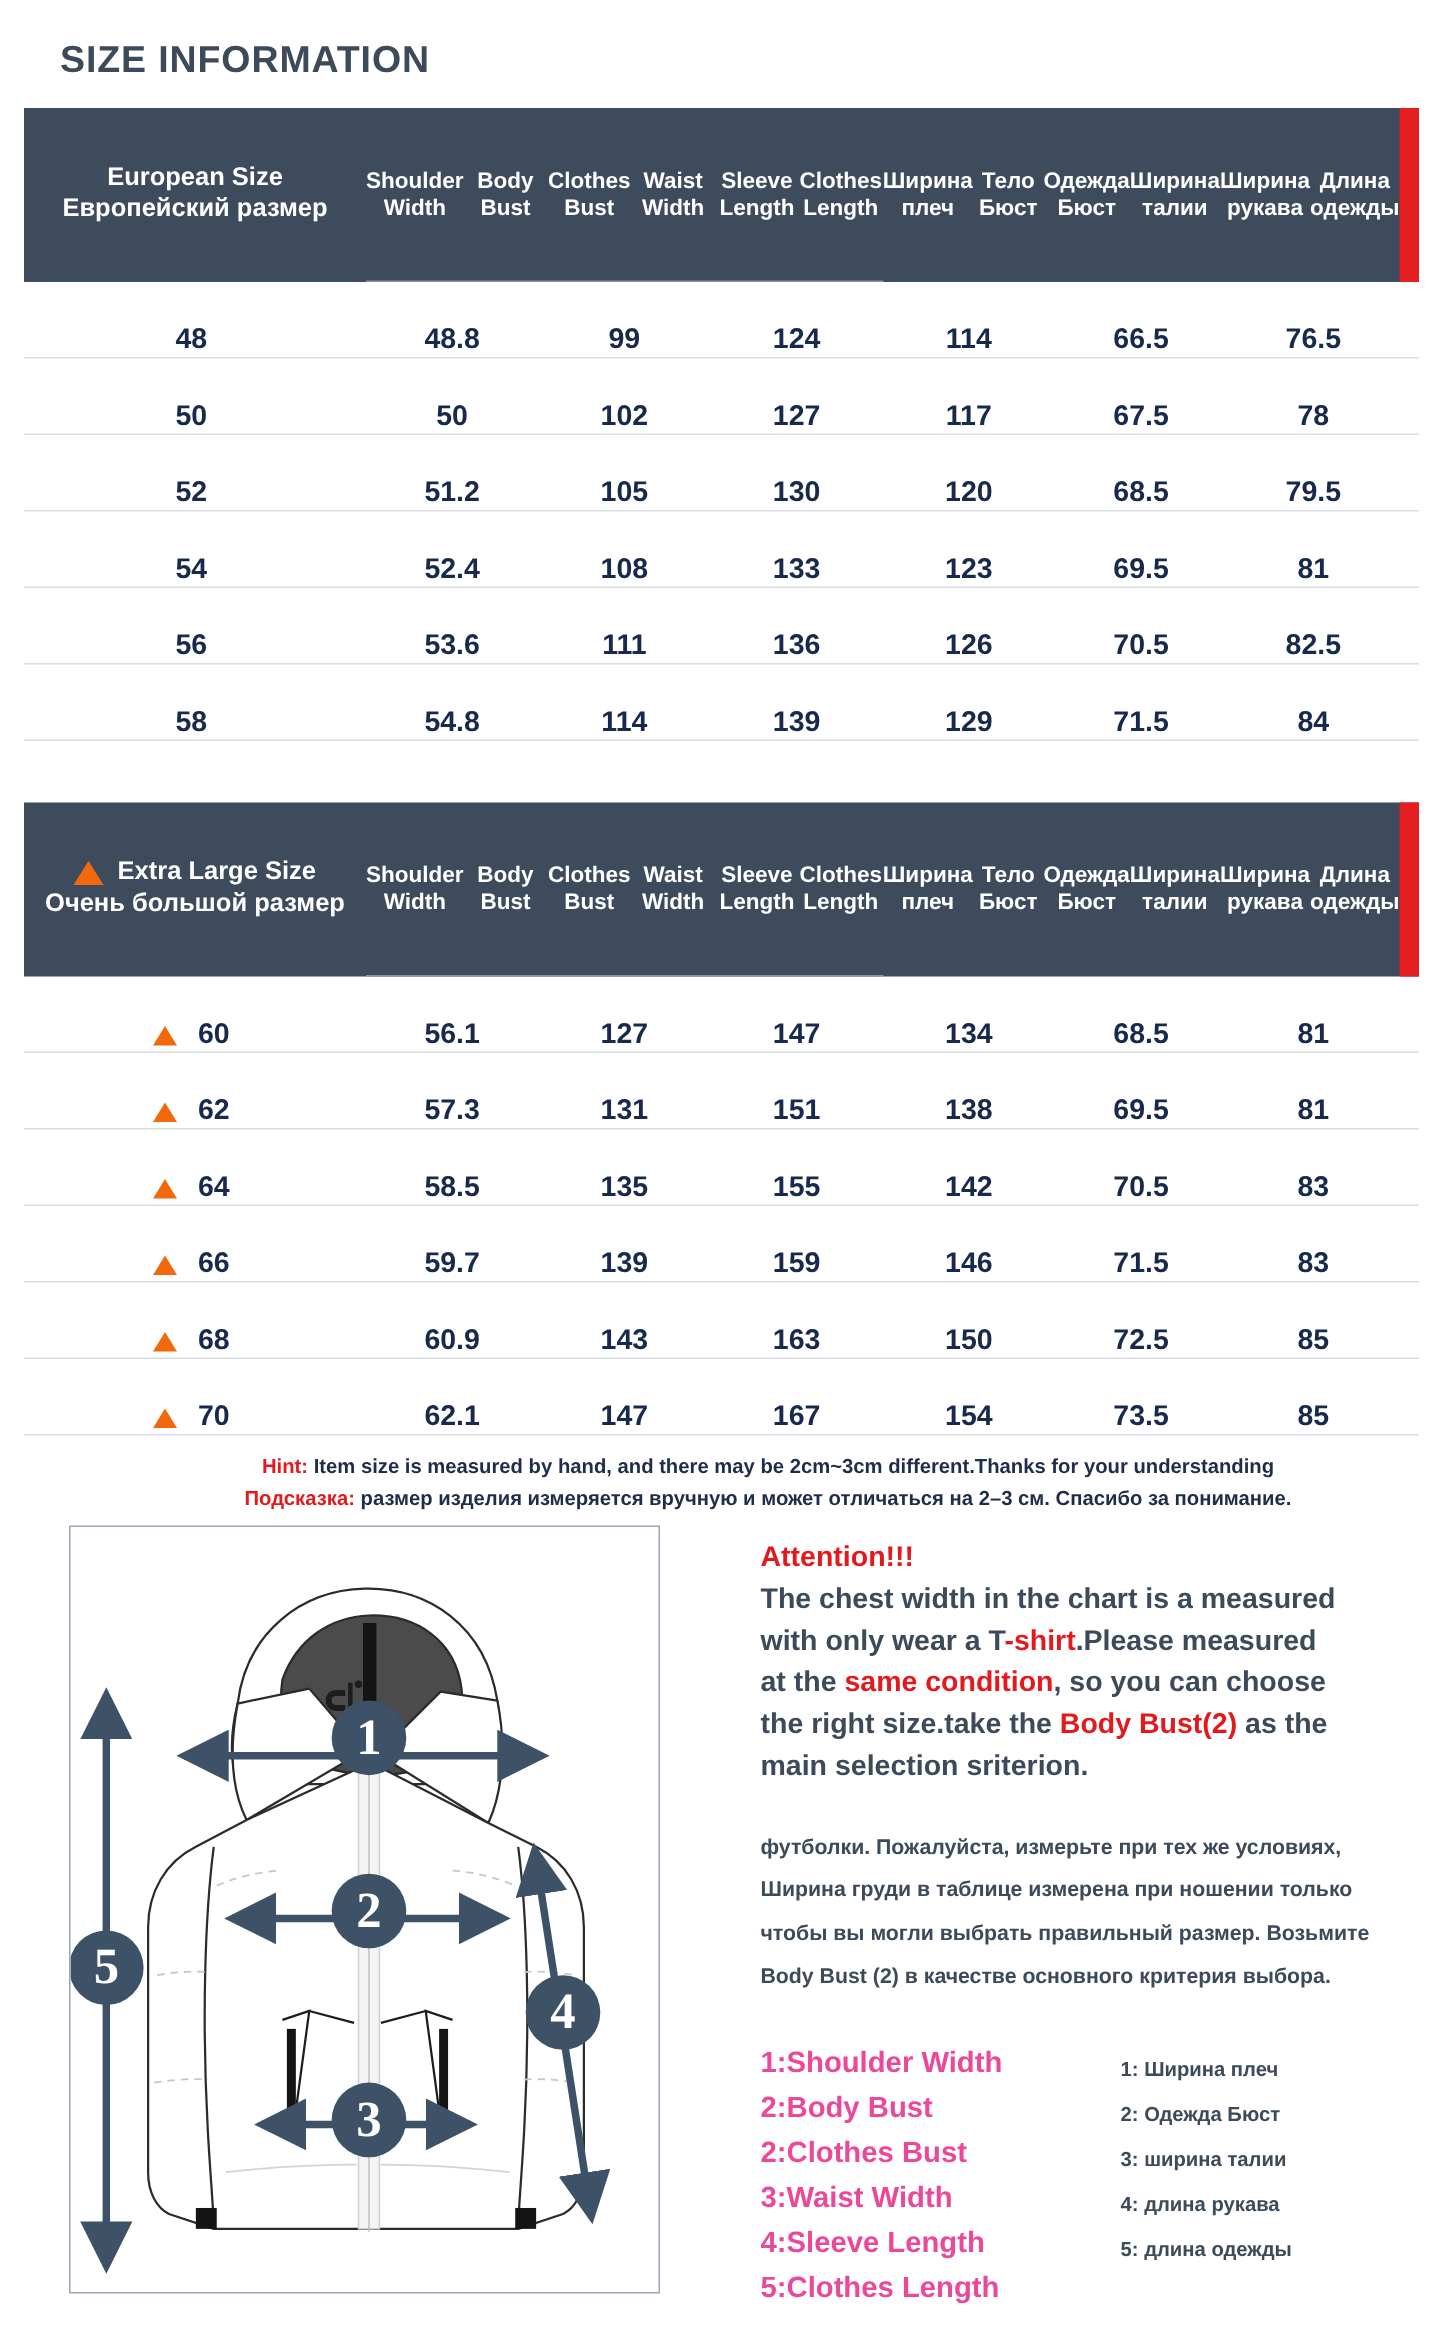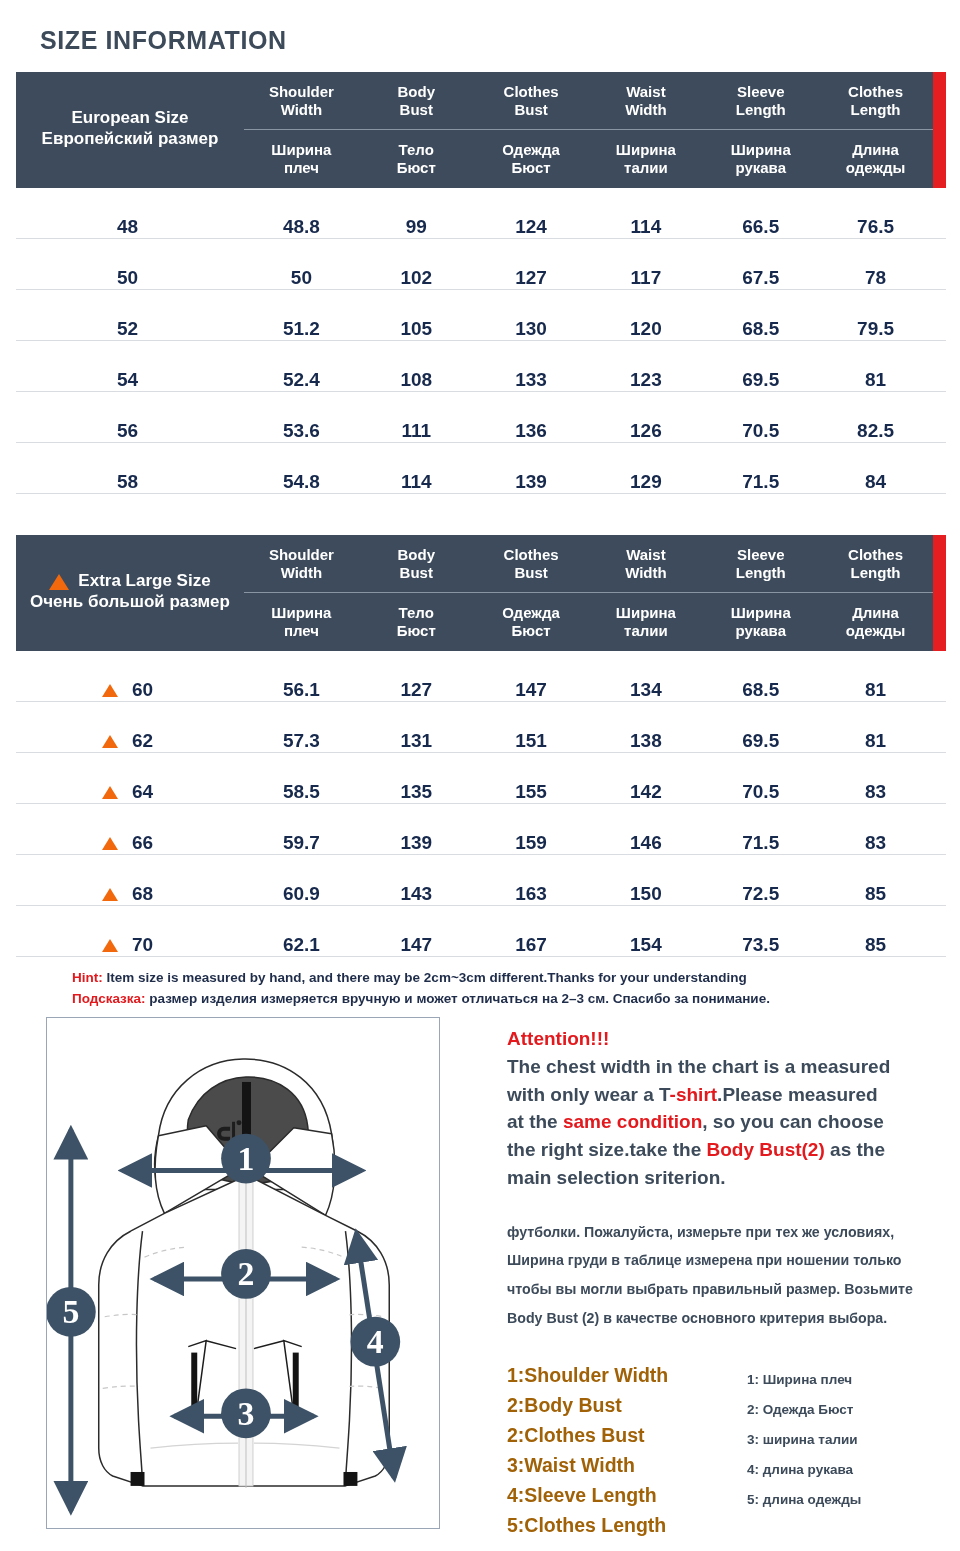--- a/index.html
+++ b/index.html
@@ -71,21 +71,21 @@
     width: 0; height: 0;
     border-left: 8px solid transparent;
     border-right: 8px solid transparent;
     border-bottom: 13px solid #f2690d;
     display: inline-block;
   }
 
   .th-cols {
     flex: 1 1 auto;
     display: flex;
-    flex-direction: column;
+    flex-direction: row;
   }
   .th-row {
     flex: 1 1 50%;
     display: flex;
     align-items: center;
   }
   .th-row.top { border-bottom: 1px solid #8a95a3; }
   .th-cell {
     flex: 1 1 0;
     text-align: center;
@@ -127,20 +127,21 @@
 
   
   .hint {
     position: absolute;
     left: 72px;
     width: 880px;
     font-size: 13.5px;
     font-weight: bold;
     line-height: 1.52;
     color: #1f2d4a;
+    text-align: center;
   }
   .hint .label { color: #e3191d; }
 
   
   .illus-box {
     position: absolute;
     left: 46px;
     top: 1017px;
     width: 394px;
     height: 512px;
@@ -182,21 +183,21 @@
     margin-top: 28px;
     display: flex;
   }
   .legend-en {
     width: 240px;
     flex: 0 0 240px;
   }
   .legend-en div {
     font-size: 19.5px;
     font-weight: bold;
-    color: #a16207;
+    color: #ec4899;
     line-height: 1.54;
   }
   .legend-ru { flex: 1 1 auto; padding-top: 5px; }
   .legend-ru div {
     font-size: 13.5px;
     font-weight: bold;
     color: #3c4a5a;
     line-height: 2.22;
   }
 </style>

